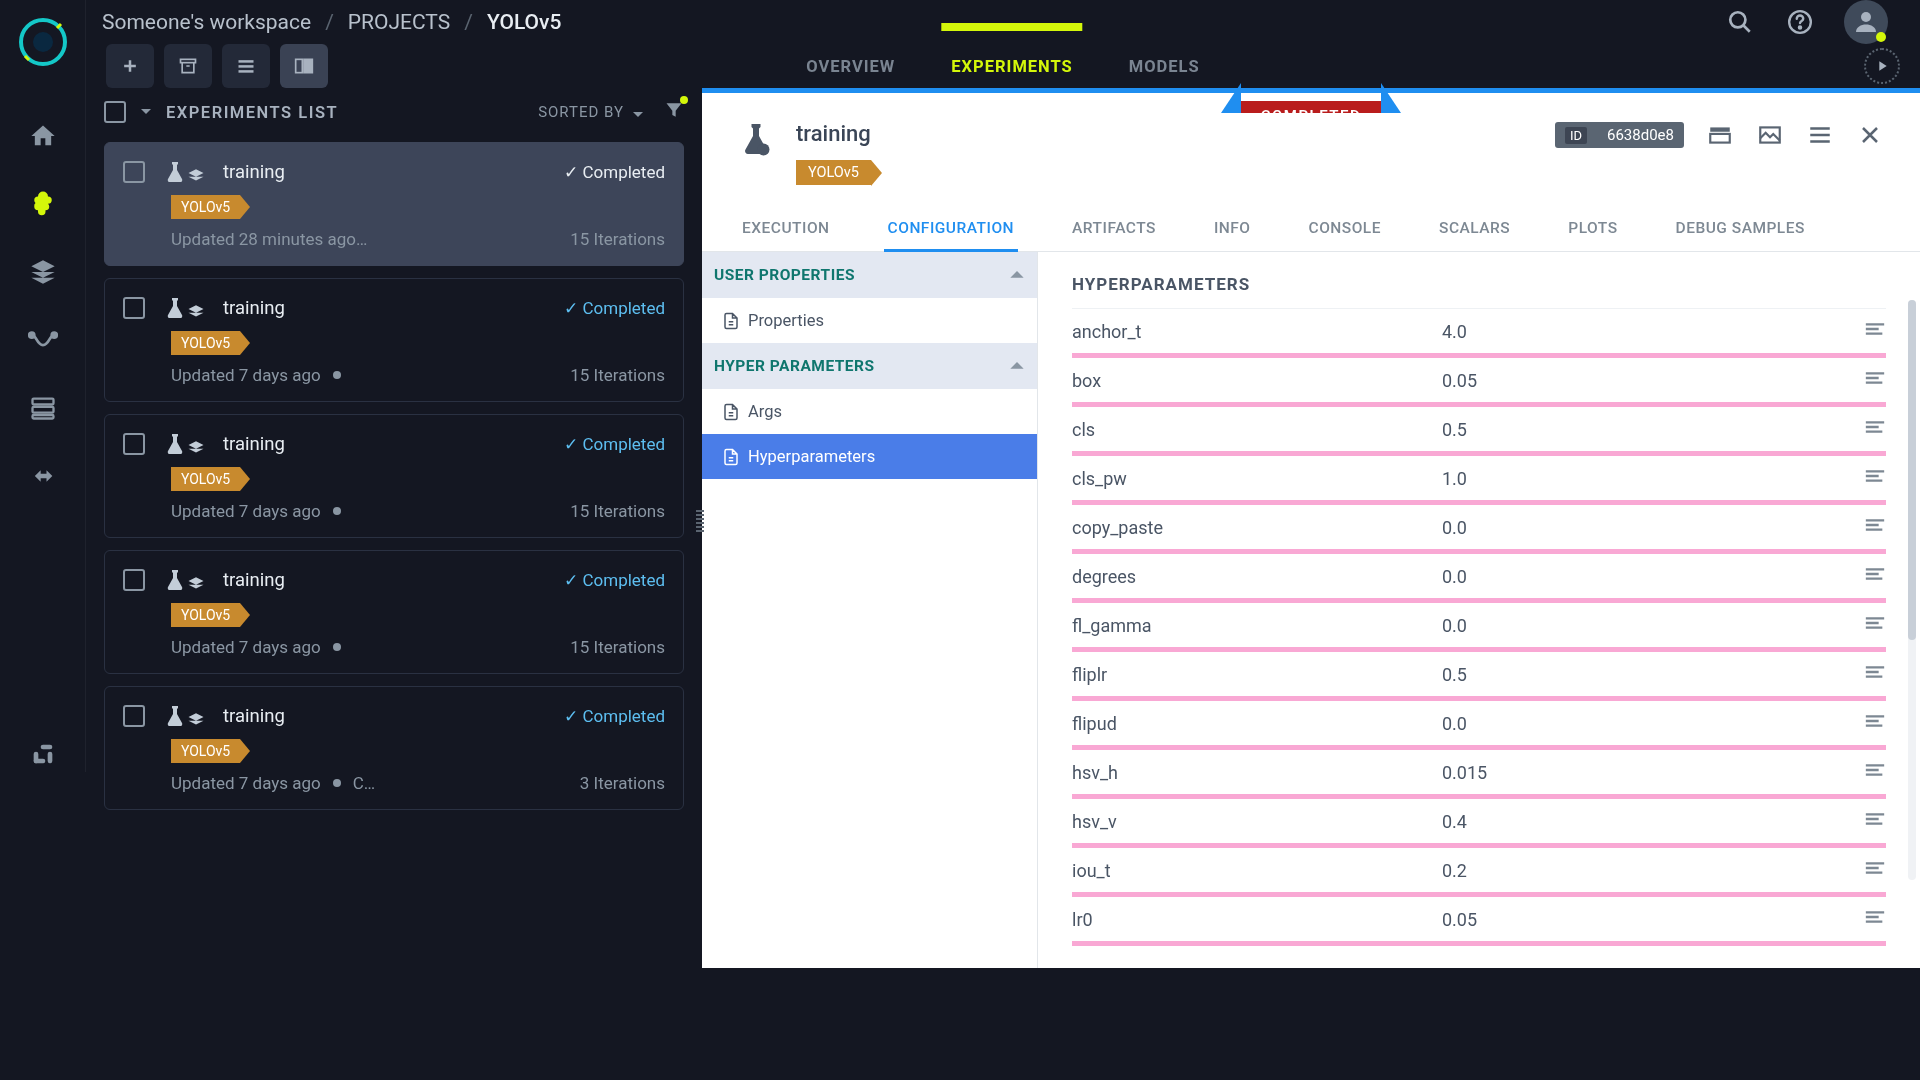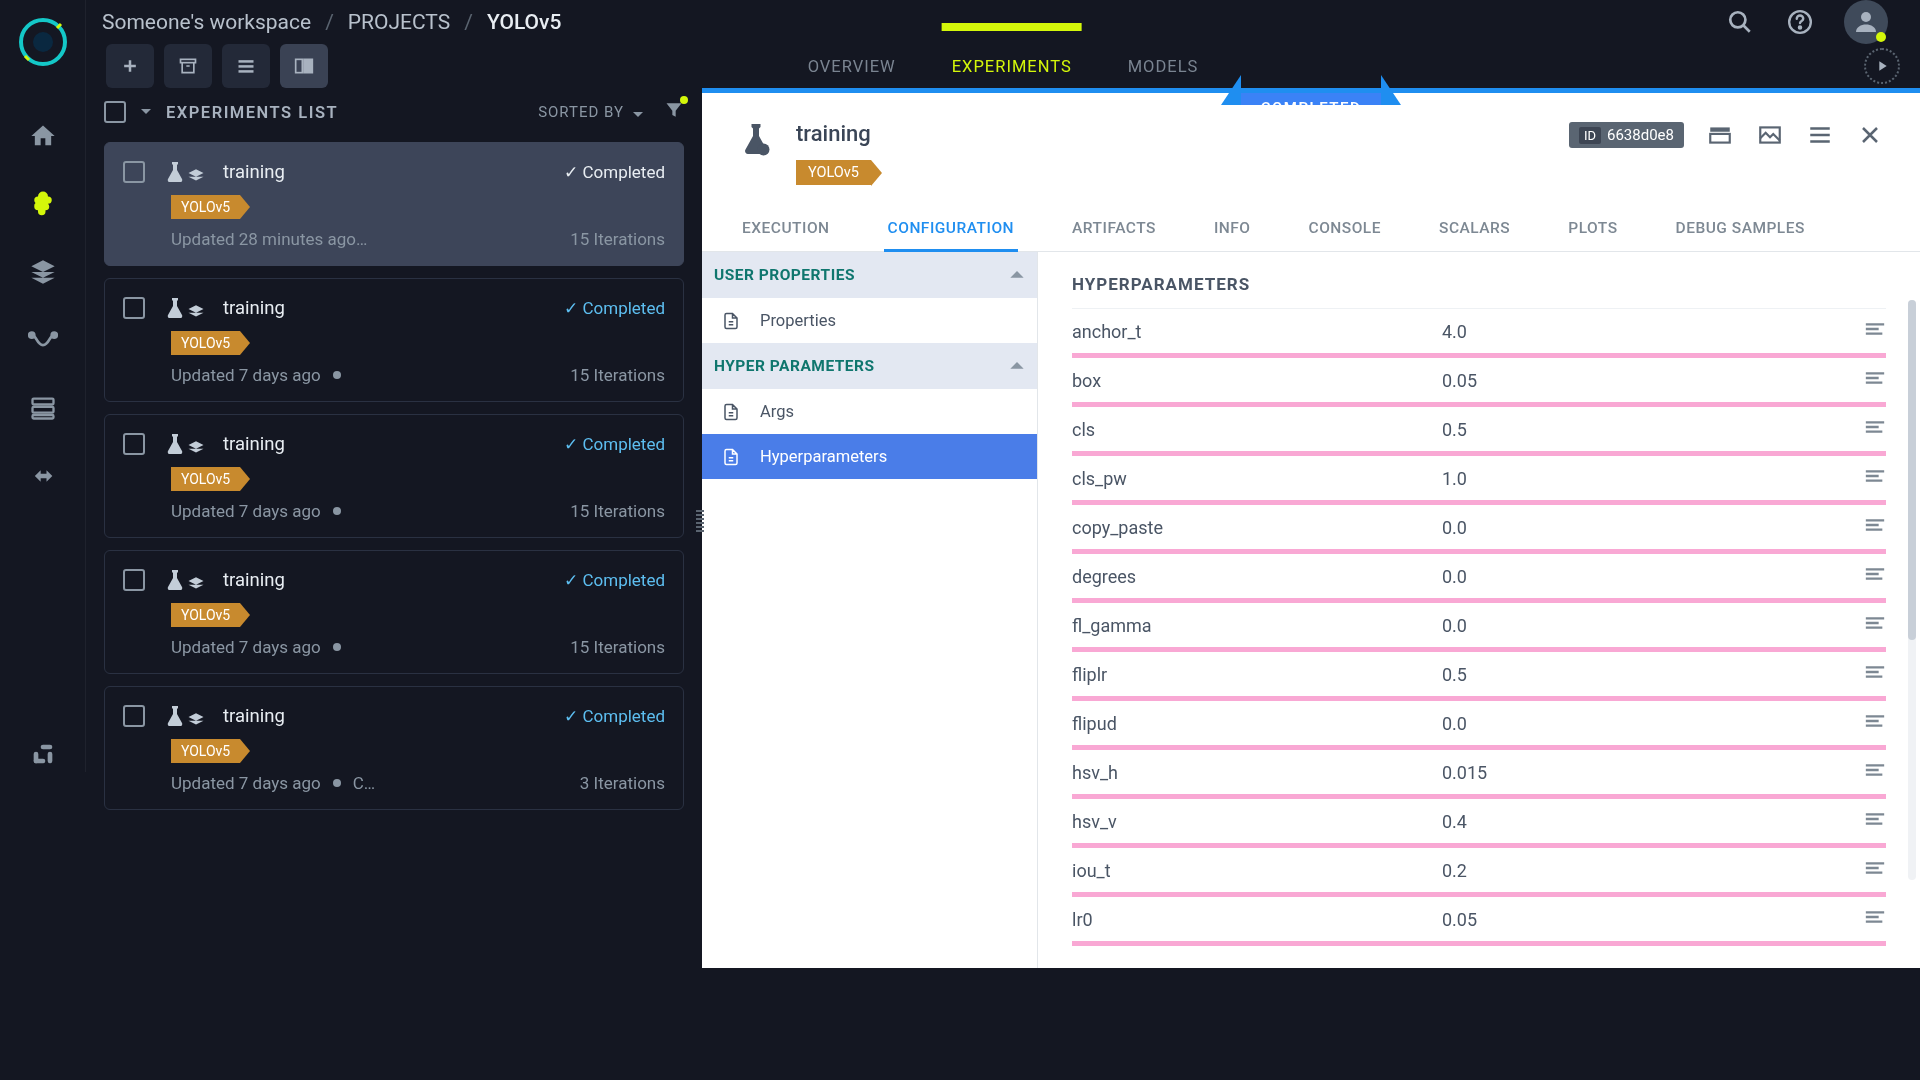--- a/index.html
+++ b/index.html
@@ -18,21 +18,21 @@
 .crumbs .cur{color:#e8edf2;font-weight:500}
 .top-right{margin-left:auto;display:flex;align-items:center;gap:28px}
 .iconbtn{width:32px;height:32px;display:flex;align-items:center;justify-content:center;cursor:pointer;color:#a8b2bf}
 .avatar{width:44px;height:44px;border-radius:50%;background:#3f4a5a;display:flex;align-items:center;justify-content:center;position:relative}
 .avatar .dot{position:absolute;bottom:2px;right:2px;width:10px;height:10px;background:#d4f70a;border-radius:50%}
 .subbar{height:72px;display:flex;align-items:center;padding:0 20px;gap:16px}
 .btncluster{display:flex;gap:10px}
 .sqbtn{width:48px;height:44px;background:#232938;border-radius:6px;display:flex;align-items:center;justify-content:center;cursor:pointer;color:#a8b2bf}
 .sqbtn.active{background:#3a4254}
 .tabs{display:flex;align-items:center;gap:56px;position:absolute;left:50%;transform:translateX(-50%)}
-.tabs .tab{font-size:16.5px;font-weight:400;color:#7a8491;letter-spacing:1px;cursor:pointer;padding:20px 0;position:relative}
+.tabs .tab{font-size:16.5px;font-weight:700;color:#7a8491;letter-spacing:1px;cursor:pointer;padding:20px 0;position:relative}
 .tabs .tab.active{color:#d4f70a}
 .tabs .tab.active::before{content:'';position:absolute;top:-14px;left:-10px;right:-10px;height:8px;background:#d4f70a}
 .refresh-icon{margin-left:auto;width:36px;height:36px;display:flex;align-items:center;justify-content:center;cursor:pointer;color:#a8b2bf;border:2px dotted #5a6470;border-radius:50%}
 .content{flex:1;display:flex}
 .left-panel{width:616px;background:#141722;padding:0 18px;overflow-y:auto}
 .lp-head{display:flex;align-items:center;padding:12px 0 18px;gap:14px}
 .chk{width:22px;height:22px;border:2px solid #8a96a3;border-radius:3px;cursor:pointer}
 .lp-title{font-size:16.5px;font-weight:600;letter-spacing:1.5px;color:#a8b2bf}
 .lp-sort{margin-left:auto;display:flex;align-items:center;gap:20px}
 .sort-lbl{font-size:15px;color:#8a96a3;letter-spacing:1px;display:flex;align-items:flex-end;gap:8px}
@@ -46,41 +46,41 @@
 .ec-status{margin-left:auto;font-size:17px;color:#5dbef0;display:flex;align-items:center;gap:6px}
 .exp-card.sel .ec-status{color:#e8edf2}
 .ec-tag{display:inline-block;background:#c88a2e;color:#fff;font-size:14px;padding:4px 10px;margin:10px 0 10px 48px;position:relative}
 .ec-tag::after{content:'';position:absolute;right:-10px;top:0;border-left:10px solid #c88a2e;border-top:12px solid transparent;border-bottom:12px solid transparent}
 .ec-row2{display:flex;align-items:center;gap:12px;padding-left:48px;color:#8a96a3;font-size:17px}
 .ec-row2 .sdot{width:8px;height:8px;background:#8a96a3;border-radius:50%}
 .ec-iter{margin-left:auto}
 .right-panel{flex:1;background:#fff;color:#333;display:flex;flex-direction:column;position:relative}
 .blue-strip{height:5px;background:#1f8ef0}
 .rp-badge-wrap{display:flex;justify-content:center;height:0}
-.rp-badge{background:#3b82f6;color:#fff;font-size:15px;font-weight:600;letter-spacing:1.5px;padding:6px 20px;position:relative;top:0}
+.rp-badge{background:#b91c1c;color:#fff;font-size:15px;font-weight:600;letter-spacing:1.5px;padding:6px 20px;position:relative;top:8px}
 .rp-badge::before,.rp-badge::after{content:'';position:absolute;bottom:0;border-top:30px solid transparent}
 .rp-badge::before{left:-20px;border-right:20px solid #1f8ef0}
 .rp-badge::after{right:-20px;border-left:20px solid #1f8ef0}
 .rp-head{padding:28px 36px 10px;display:flex;align-items:flex-start;gap:22px}
 .rp-title-block{flex:1}
 .rp-title{font-size:22px;font-weight:500;color:#3a4556}
 .rp-tag{display:inline-block;background:#c88a2e;color:#fff;font-size:14.5px;padding:4px 12px;margin-top:14px;position:relative}
 .rp-tag::after{content:'';position:absolute;right:-11px;top:0;border-left:11px solid #c88a2e;border-top:13px solid transparent;border-bottom:13px solid transparent}
 .rp-actions{display:flex;align-items:center;gap:22px;color:#5a6572}
-.id-chip{background:#5a6572;color:#fff;padding:4px 10px;border-radius:3px;font-size:15px;display:flex;align-items:center;gap:6px}
+.id-chip{background:#5a6572;color:#fff;padding:4px 10px;border-radius:3px;font-size:15px;display:flex;align-items:center;gap:20px}
 .id-chip .id-lbl{background:#3d4553;padding:1px 5px;border-radius:2px;font-size:13px}
 .rp-icn{width:28px;height:28px;cursor:pointer;display:flex;align-items:center;justify-content:center}
 .subtabs{display:flex;gap:50px;padding:0 36px;border-bottom:1px solid #e2e6ea;margin-top:10px}
 .subtab{font-size:15.5px;font-weight:500;color:#7d8893;letter-spacing:0.5px;padding:14px 4px;cursor:pointer;position:relative}
 .subtab.active{color:#1f8ef0}
 .subtab.active::after{content:'';position:absolute;bottom:-1px;left:0;right:0;height:3px;background:#1f8ef0}
 .rp-body{flex:1;display:flex;overflow:hidden}
 .cfg-side{width:336px;background:#fff;border-right:1px solid #e2e6ea;overflow-y:auto}
 .cfg-sec{background:#e3e8f2;padding:14px 12px;display:flex;align-items:center;justify-content:space-between;font-size:15.5px;font-weight:700;color:#0f766e;letter-spacing:0.5px;cursor:pointer}
-.cfg-item{padding:13px 20px;display:flex;align-items:center;gap:20px;font-size:16.5px;color:#4a5565;cursor:pointer}
+.cfg-item{padding:13px 20px;display:flex;align-items:center;gap:8px;font-size:16.5px;color:#4a5565;cursor:pointer}
 .cfg-item.active{background:#4a7de8;color:#fff}
 .cfg-main{flex:1;padding:22px 34px;overflow-y:auto;position:relative}
 .cfg-title{font-size:17px;font-weight:700;color:#4a5565;letter-spacing:1px;margin-bottom:14px}
 .param-row{display:flex;align-items:flex-end;padding:11px 0;border-bottom:5px solid #f9a8d4}
 .param-row:first-of-type{border-top:1px solid #eef1f4}
 .p-name{flex:0 0 370px;font-size:18px;color:#4a5565}
 .p-val{flex:1;font-size:18px;color:#4a5565}
 .p-icn{color:#7d8893}
 .scrollbar-track{position:absolute;right:4px;top:48px;width:8px;height:580px;background:#f0f2f5;border-radius:4px}
 .scrollbar-thumb{width:8px;height:340px;background:#c8cfd8;border-radius:4px}

